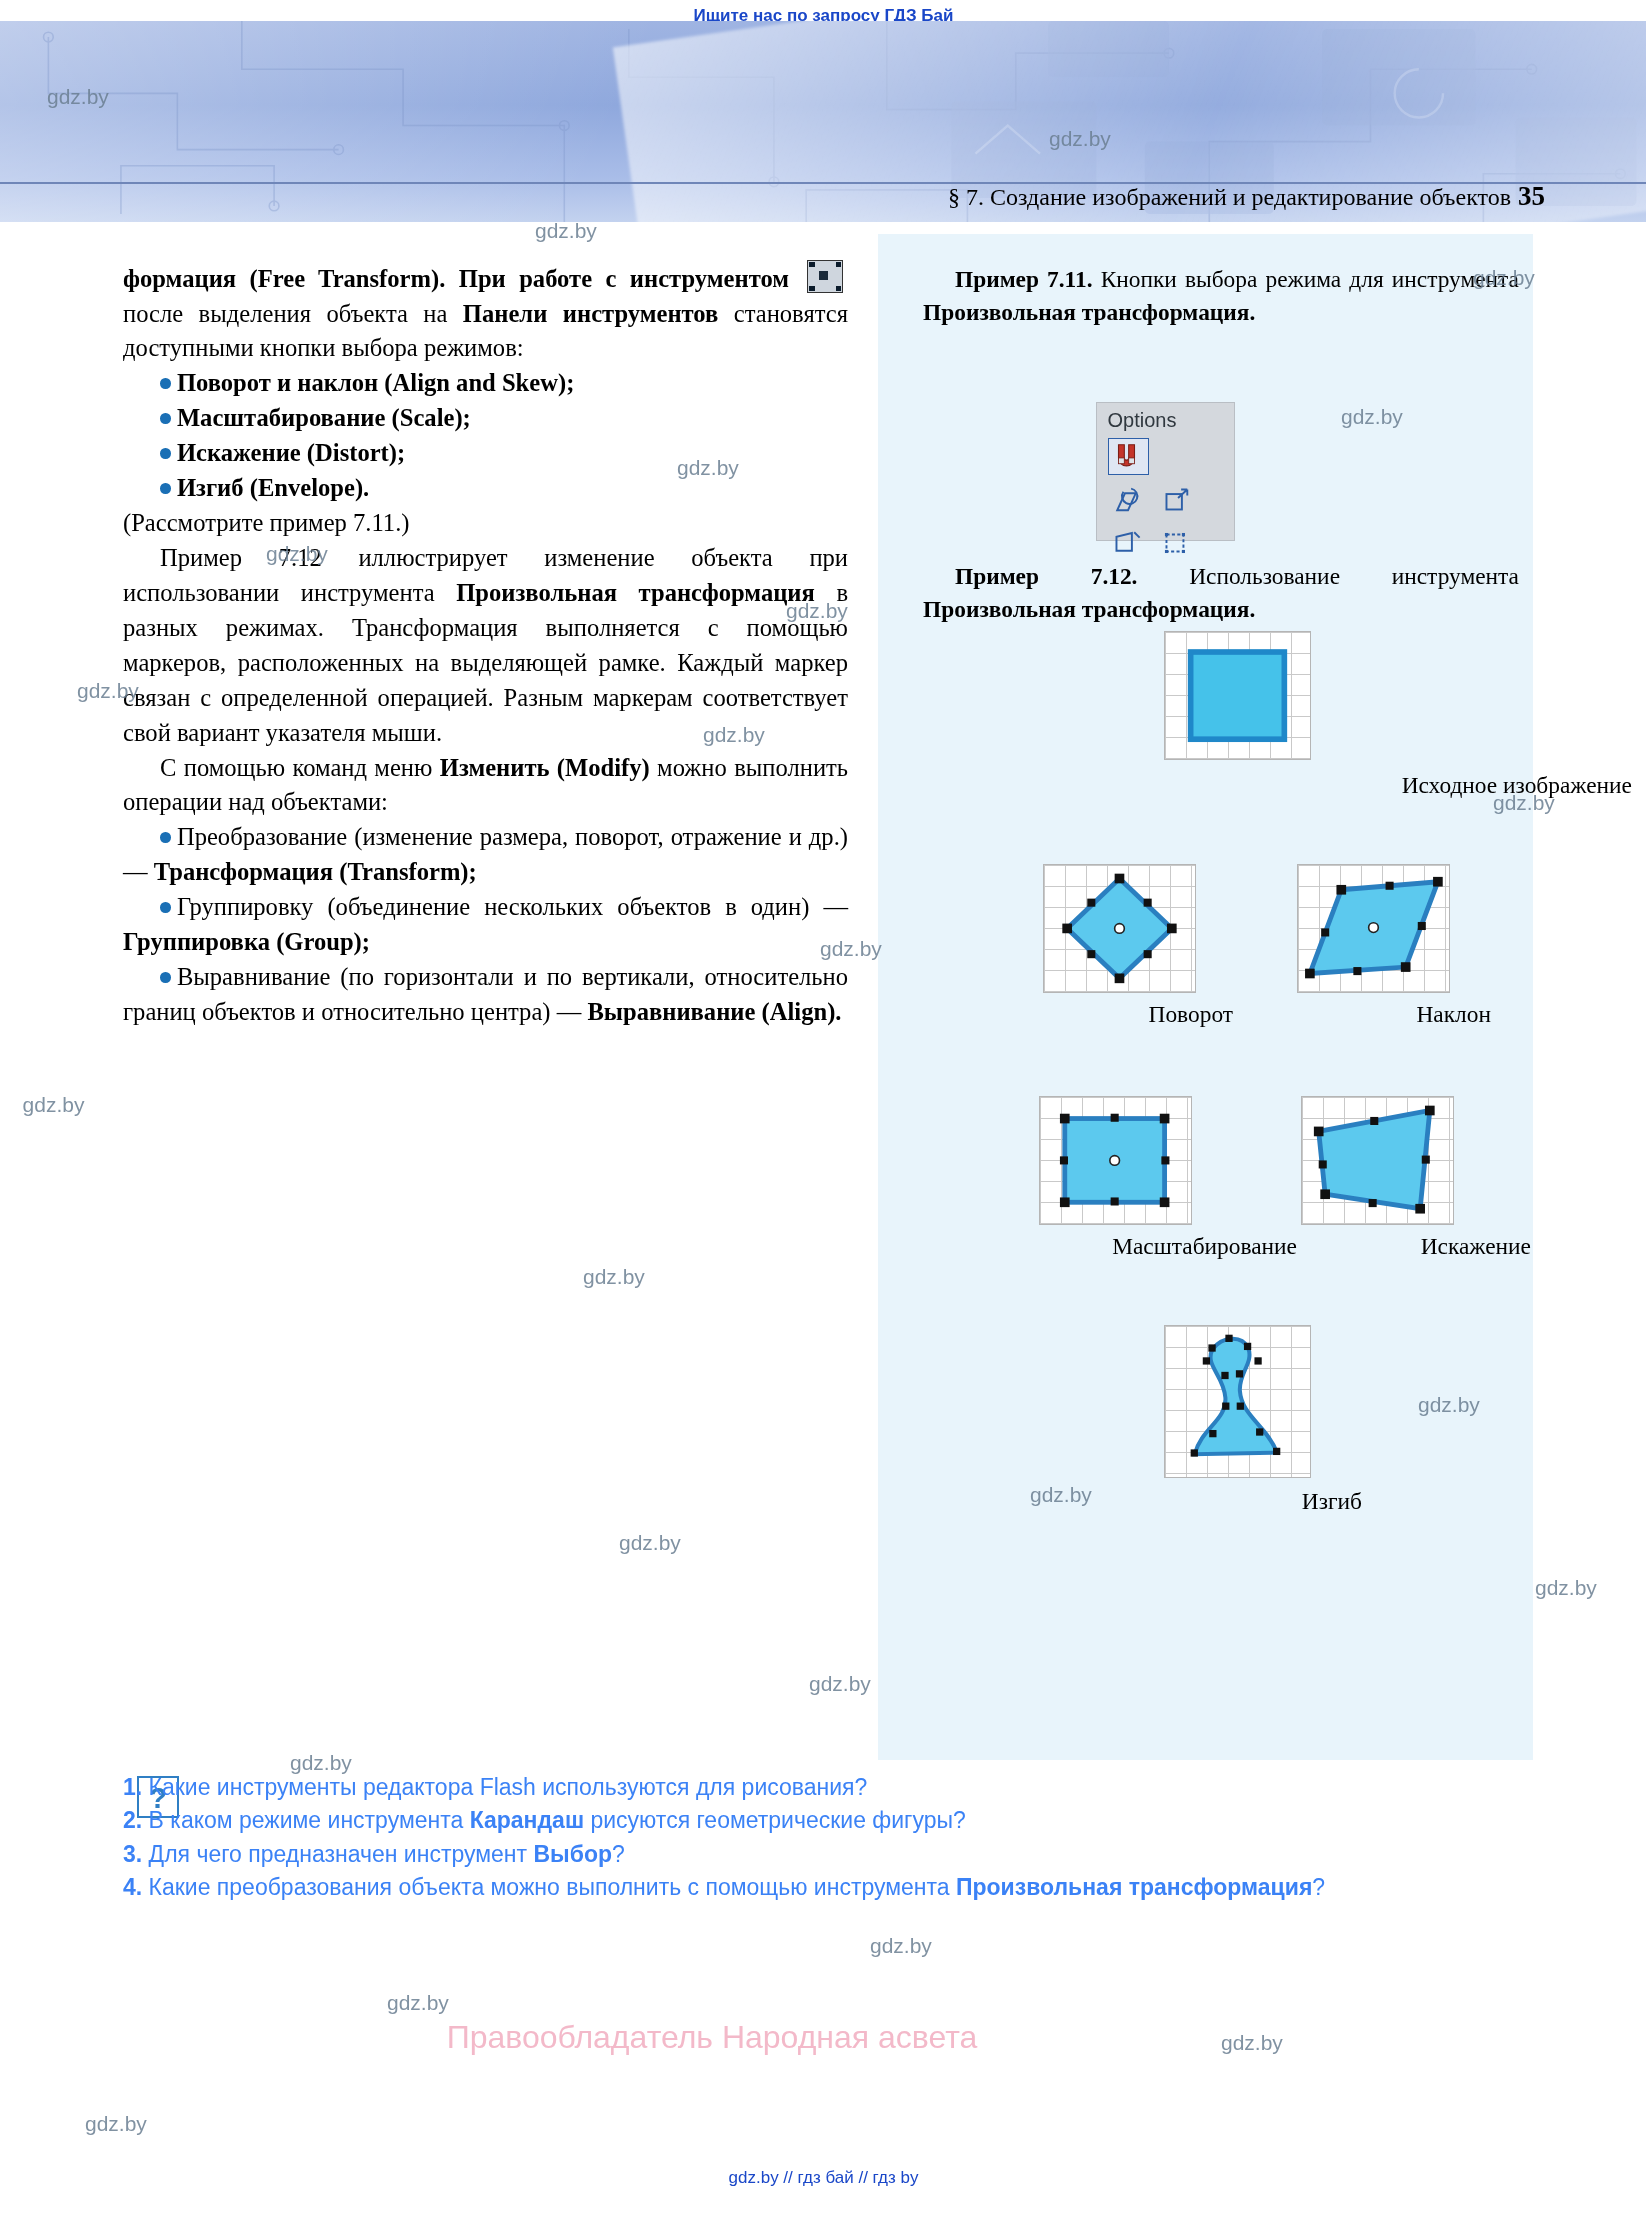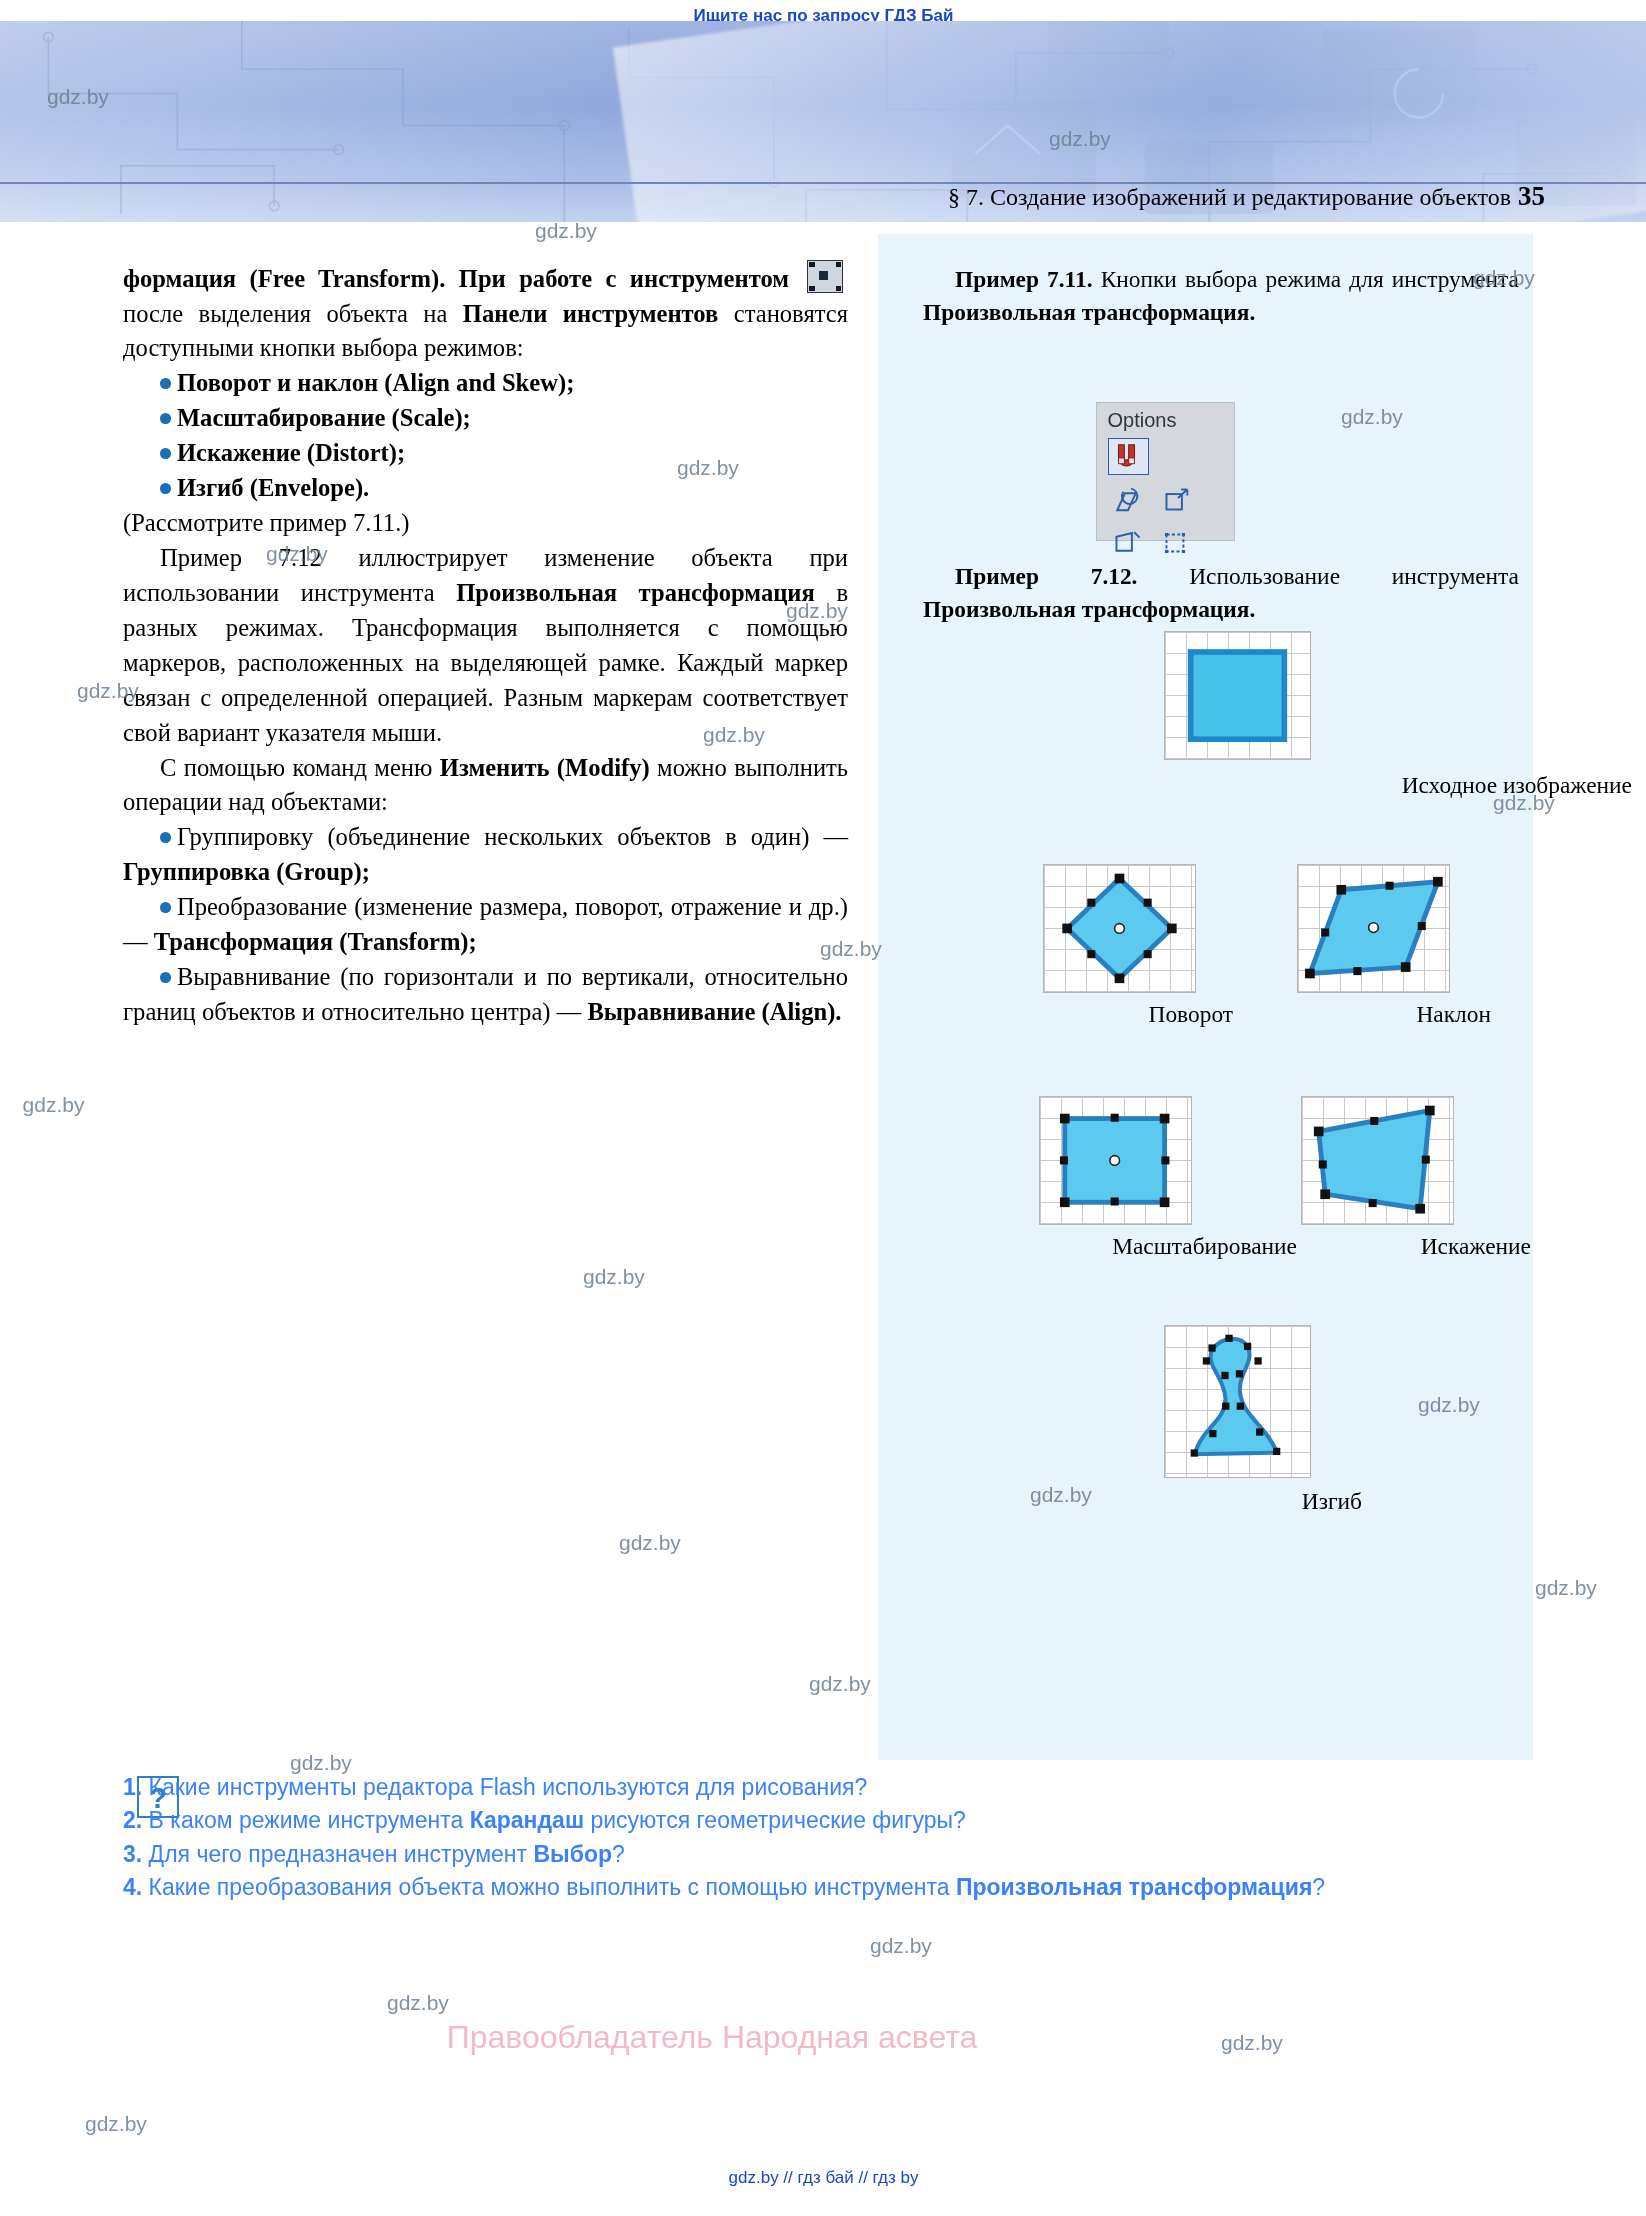--- a/index.html
+++ b/index.html
@@ -354,24 +354,24 @@
 
   <p class="indent">
     <span>Пример 7.12 иллюстрирует изменение объекта при использовании инструмента </span><b>Произвольная трансформация</b><span> в разных режимах. Трансформация выполняется с помощью маркеров, расположенных на выделяющей рамке. Каждый маркер связан с определенной операцией. Разным маркерам соответствует свой вариант указателя мыши.</span>
   </p>
 
   <p class="indent">
     <span>С помощью команд меню </span><b>Изменить (Modify)</b><span> можно выполнить операции над объектами:</span>
   </p>
 
   <p class="bullet-line">
+    <span class="dot"></span><span>Преобразование (изменение размера, поворот, отражение и др.) — </span><b>Трансформация (Transform);</b>
+  </p>
+  <p class="bullet-line">
     <span class="dot"></span><span>Группировку (объединение нескольких объектов в один) — </span><b>Группировка (Group);</b>
-  </p>
-  <p class="bullet-line">
-    <span class="dot"></span><span>Преобразование (изменение размера, поворот, отражение и др.) — </span><b>Трансформация (Transform);</b>
   </p>
   <p class="bullet-line">
     <span class="dot"></span><span>Выравнивание (по горизонтали и по вертикали, относительно границ объектов и относительно центра) — </span><b>Выравнивание (Align).</b>
   </p>
 </div>
 
 <div class="right-panel">
 
   <div class="ex-1">
     <p class="ex-caption first">

